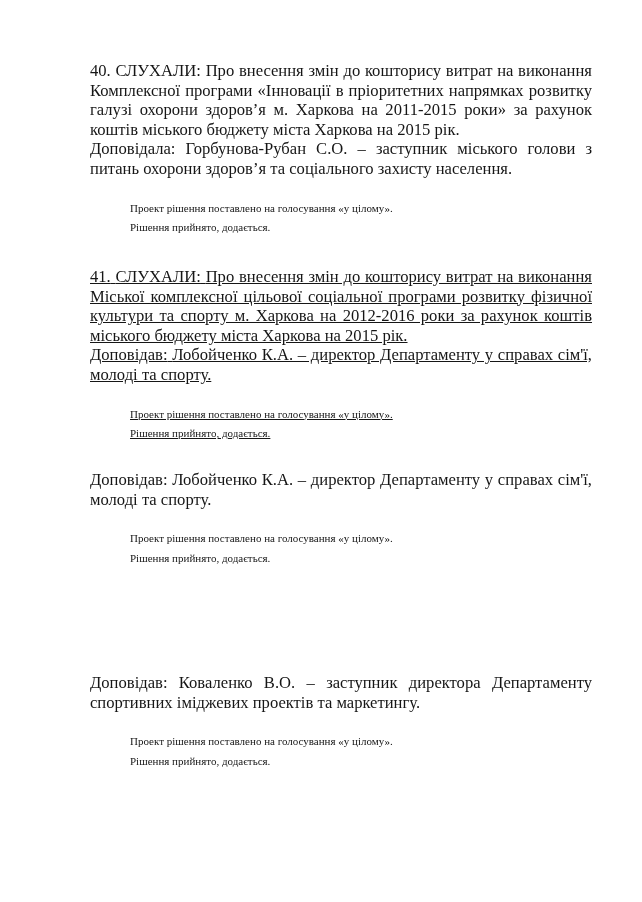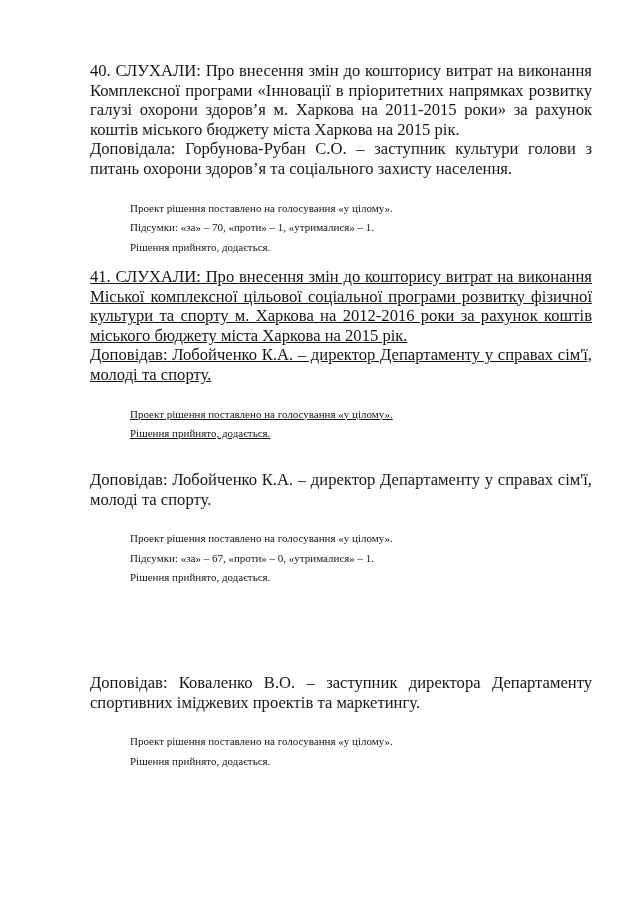--- a/index.html
+++ b/index.html
@@ -21,42 +21,40 @@
   #s42 { top: 470px; }
   #s43 { top: 673px; }
 </style>
 </head>
 <body>
 
 <div class="page">
 
   <div class="section" id="s40">
     <p class="para"><span>40.</span> <span>СЛУХАЛИ:</span> <span>Про внесення змін до кошторису витрат на виконання Комплексної програми «Інновації в пріоритетних напрямках розвитку галузі охорони здоров’я м. Харкова на 2011-2015 роки» за рахунок коштів міського бюджету міста Харкова на 2015 рік.</span></p>
-    <p class="para"><span>Доповідала:</span> <span>Горбунова-Рубан С.О. – заступник культури голови з питань охорони здоров’я та соціального захисту населення.</span></p>
+    <p class="para"><span>Доповідала:</span> <span>Горбунова-Рубан С.О. – заступник міського голови з питань охорони здоров’я та соціального захисту населення.</span></p>
     <div class="vote">
       <div>Проект рішення поставлено на голосування «у цілому».</div>
-      <div><span>Підсумки:</span> <span>«за» – 70, «проти» – 1, «утрималися» – 1.</span></div>
       <div>Рішення прийнято, додається.</div>
     </div>
   </div>
 
   <div class="section" id="s41">
     <p class="para"><span>41.</span> <span>СЛУХАЛИ:</span> <span>Про внесення змін до кошторису витрат на виконання Міської комплексної цільової соціальної програми розвитку фізичної культури та спорту м. Харкова на 2012-2016 роки за рахунок коштів міського бюджету міста Харкова на 2015 рік.</span></p>
     <p class="para"><span>Доповідав:</span> <span>Лобойченко К.А. – директор Департаменту у справах сім'ї, молоді та спорту.</span></p>
     <div class="vote">
       <div>Проект рішення поставлено на голосування «у цілому».</div>
       <div>Рішення прийнято, додається.</div>
     </div>
   </div>
 
   <div class="section" id="s42">
     <p class="para"><span>Доповідав:</span> <span>Лобойченко К.А. – директор Департаменту у справах сім'ї, молоді та спорту.</span></p>
     <div class="vote">
       <div>Проект рішення поставлено на голосування «у цілому».</div>
-      <div><span>Підсумки:</span> <span>«за» – 67, «проти» – 0, «утрималися» – 1.</span></div>
       <div>Рішення прийнято, додається.</div>
     </div>
   </div>
 
   <div class="section" id="s43">
     <p class="para"><span>Доповідав:</span> <span>Коваленко В.О. – заступник директора Департаменту спортивних іміджевих проектів та маркетингу.</span></p>
     <div class="vote">
       <div>Проект рішення поставлено на голосування «у цілому».</div>
       <div>Рішення прийнято, додається.</div>
     </div>

